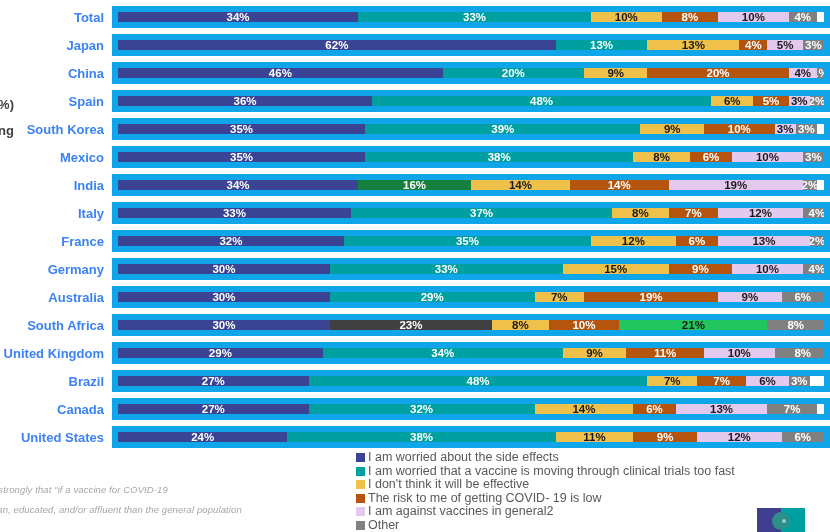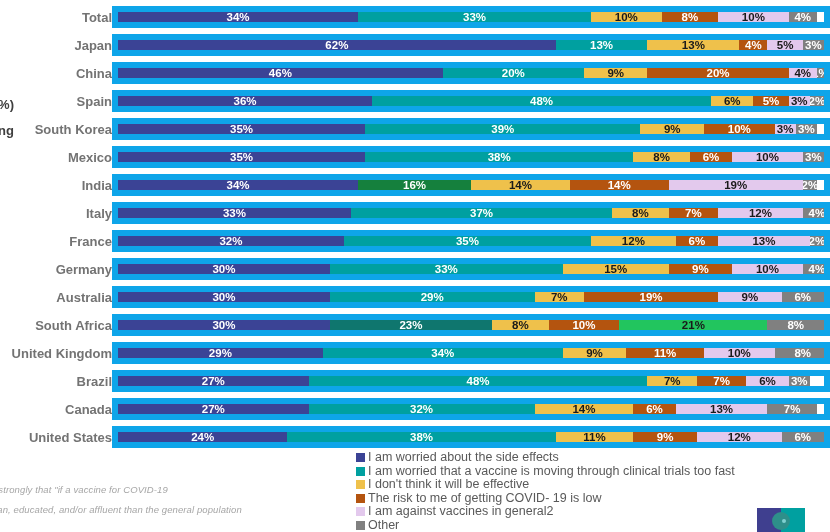--- a/index.html
+++ b/index.html
@@ -40,24 +40,25 @@
     position: relative;
     height: 22px;
     margin-bottom: 6px;
     display: flex;
     align-items: center;
   }
   .row-label {
     width: 112px;
     flex: 0 0 112px;
     text-align: right;
+    padding-right: 8px;
     box-sizing: border-box;
     font-size: 13px;
     font-weight: bold;
-    color: #737373;
+    color: #3b82f6;
     white-space: nowrap;
     overflow: visible;
   }
   .bar {
     flex: 1 1 auto;
     height: 22px;
     display: flex;
     border: 6px solid #0ea5e9;
     box-sizing: border-box;
     overflow: hidden;
@@ -385,21 +386,21 @@
           <span>6%</span>
         </div>
       </div>
     </div>
     <div class="row">
       <div class="row-label">South Africa</div>
       <div class="bar">
         <div class="seg" style="flex: 0 0 30%; background: rgb(59, 67, 149); color: rgb(255, 255, 255);">
           <span>30%</span>
         </div>
-        <div class="seg" style="flex: 0 0 23%; background: #0f766e; color: rgb(255, 255, 255); justify-content: center;">
+        <div class="seg" style="flex: 0 0 23%; background: #404040; color: rgb(255, 255, 255); justify-content: center;">
           <span>23%</span>
         </div>
         <div class="seg" style="flex: 0 0 8%; background: rgb(239, 193, 75); color: rgb(26, 26, 26);">
           <span>8%</span>
         </div>
         <div class="seg" style="flex: 0 0 10%; background: rgb(180, 84, 15); color: rgb(255, 255, 255);">
           <span>10%</span>
         </div>
         <div class="seg" style="flex: 0 0 21%; background: #22c55e; color: rgb(26, 26, 26);">
           <span>21%</span>

